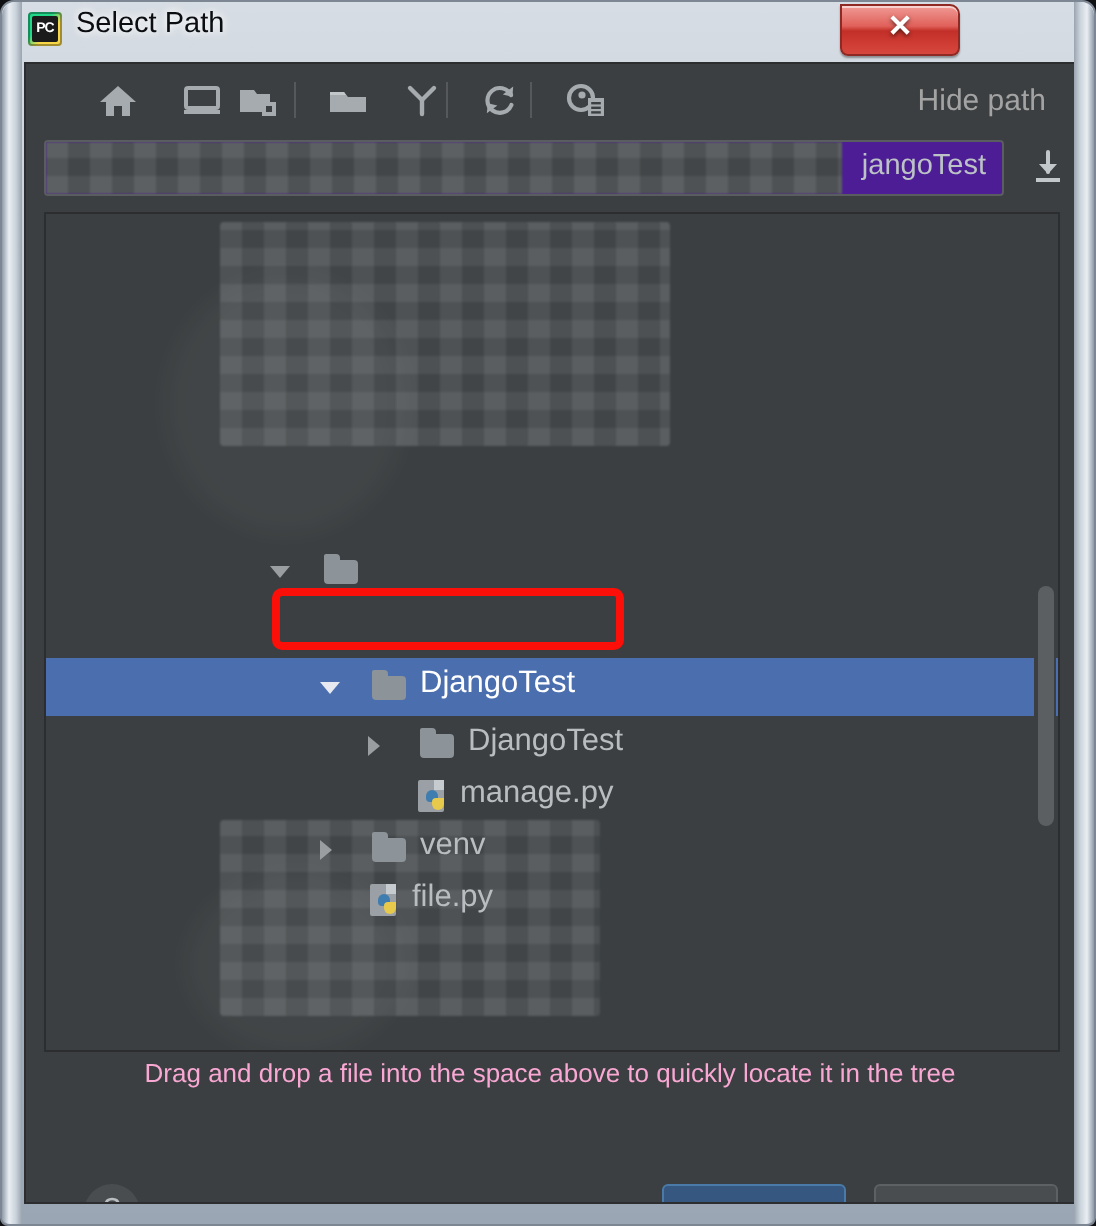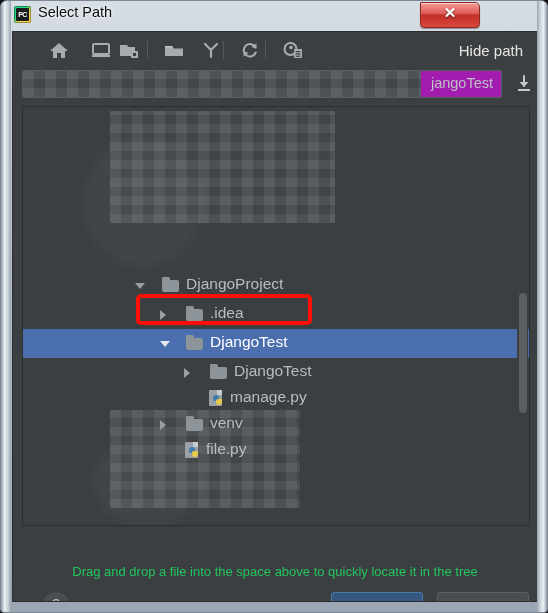--- a/index.html
+++ b/index.html
@@ -89,30 +89,30 @@
   .tb-btn{
     position:absolute; top:6px; width:26px; height:24px; cursor:pointer;
   }
   .tb-sep{
     position:absolute; top:9px; width:1px; height:18px; background:#56595b;
   }
   .tb-btn svg{ display:block; margin:3px auto 0; }
 
   #hide-path{
     position:absolute; right:14px; top:10px;
-    color:#e5e5e5; font-size:15px; cursor:pointer; white-space:nowrap;
+    color:#a3a3a3; font-size:15px; cursor:pointer; white-space:nowrap;
   }
 
   
   #path-row{
     position:absolute; left:9px; top:38px; width:508px; height:32px;
   }
   #path-field{
     position:absolute; left:0; top:0; width:480px; height:28px;
-    background:#a21caf; border:1px solid #5a5d5f; box-sizing:border-box;
+    background:#4c1d95; border:1px solid #5a5d5f; box-sizing:border-box;
     border-radius:2px; overflow:hidden;
   }
   
   .mosaic{
     position:absolute;
     background-color:#4a4e50;
     background-image:
       repeating-linear-gradient(90deg, rgba(255,255,255,.055) 0 11px, rgba(0,0,0,.055) 11px 22px),
       repeating-linear-gradient(0deg,  rgba(255,255,255,.05) 0 9px,  rgba(0,0,0,.05) 9px 18px);
     filter: blur(.6px);
@@ -203,21 +203,21 @@
     background:#3c3f41; cursor:pointer;
   }
   #tree-thumb{
     position:absolute; left:2px; top:185px; width:8px; height:120px;
     background:#5c5f61; border-radius:4px;
   }
 
   
   #hint{
     position:absolute; left:0; top:497px; width:100%;
-    text-align:center; font-size:13px; color:#22c55e;margin-top:35px;
+    text-align:center; font-size:13px; color:#f9a8d4;
   }
 
   
   #help-btn{
     position:absolute; left:29px; top:560px; width:28px; height:28px;
     border-radius:50%; background:#4a4d4f;
     color:#b9bdc0; font-size:16px; text-align:center; line-height:28px;
     cursor:pointer;
   }
   .dlg-btn{
@@ -343,31 +343,22 @@
       <div class="haze" style="left:60px; top:30px; width:120px; height:130px;"></div>
       <div id="tree-mosaic-bot" class="mosaic"></div>
       <div class="haze" style="left:70px; top:330px; width:110px; height:90px;"></div>
 
       <div class="row" style="top:164px">
         <div class="tw open" style="left:112px"></div>
         <div class="ico folder" style="left:139px">
           <div class="tab"></div>
             <div class="bod"></div>
         </div>
-        <div class="lbl" style="left:163px">DjangoProject</div>
-      </div>
-
-      <div class="row" style="top:193px">
-        <div class="tw closed" style="left:137px"></div>
-        <div class="ico folder" style="left:163px">
-          <div class="tab"></div>
-            <div class="bod"></div>
-        </div>
-        <div class="lbl" style="left:187px">.idea</div>
-      </div>
+      </div>
+
 
       <div class="row selected" style="top:222px">
         <div class="tw open" style="left:137px"></div>
         <div class="ico folder" style="left:163px">
           <div class="tab"></div>
             <div class="bod"></div>
         </div>
         <div class="lbl" style="left:187px">DjangoTest</div>
       </div>
 

